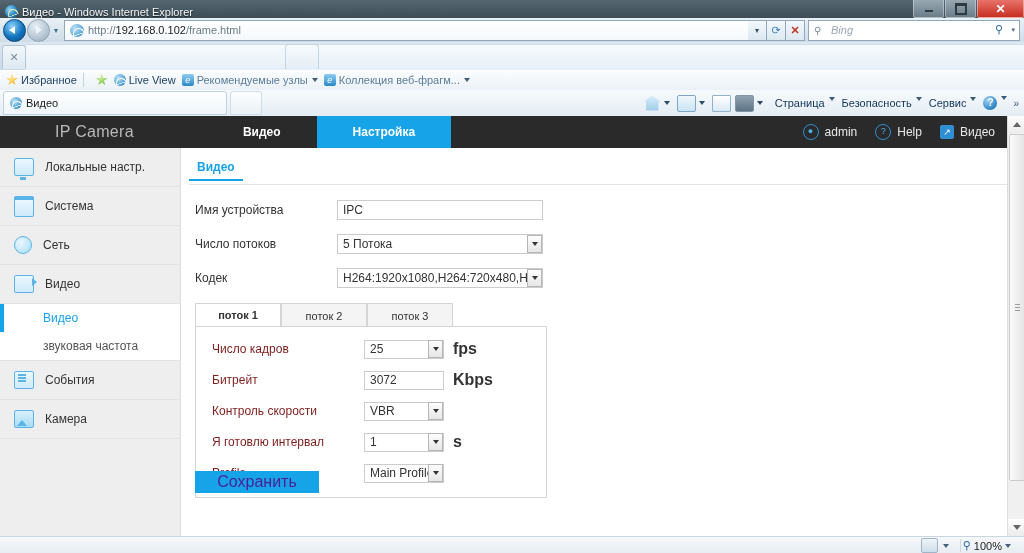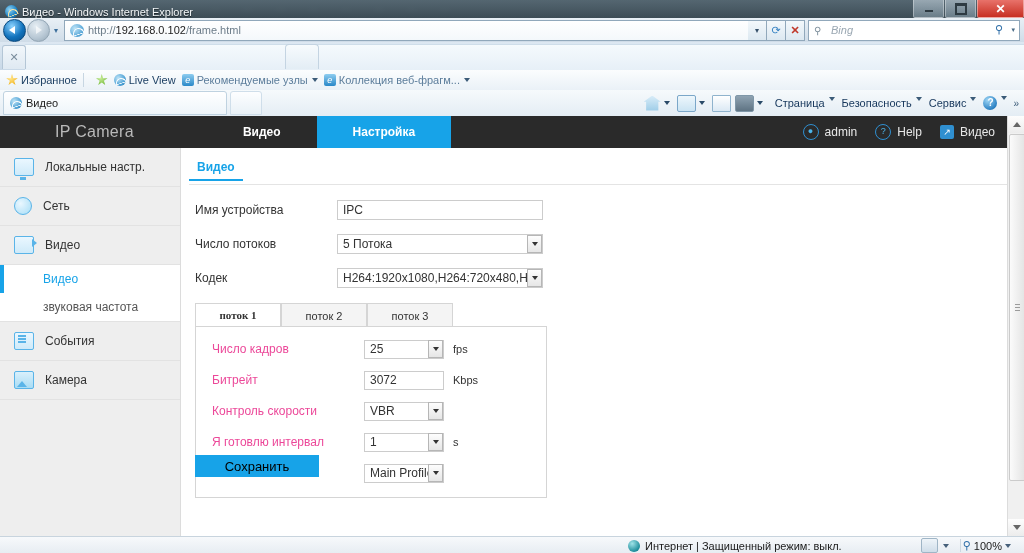--- a/index.html
+++ b/index.html
@@ -371,44 +371,44 @@
 
   
   .stream-panel{position:absolute;left:14px;top:155px;width:352px;}
   .stream-tabs{display:flex;height:24px;}
   .stream-tab{
     width:86px;height:24px;box-sizing:border-box;
     border:1px solid #d5d5d5;border-bottom:none;
     background:#f4f4f4;color:#333;font-size:11px;
     display:flex;align-items:center;justify-content:center;
   }
-  .stream-tab.active{background:#fff;font-weight:bold;border-bottom:1px solid #fff;font-family:Liberation Serif, serif;}
+  .stream-tab.active{background:#fff;font-weight:bold;border-bottom:1px solid #fff;}
   .stream-body{
     border:1px solid #d5d5d5;margin-top:-1px;background:#fff;
     padding:12px 0 14px 0;position:relative;
   }
   .srow{display:flex;align-items:center;height:20px;margin-bottom:11px;padding-left:16px;}
   .srow:last-child{margin-bottom:0;}
-  .slabel{width:152px;font-size:12px;color:#ec4899;}
+  .slabel{width:152px;font-size:12px;color:#7f1d1d;}
   .ssel{
     width:80px;height:19px;box-sizing:border-box;
     border:1px solid #ccc;background:#fff;font-size:12px;color:#333;
     display:flex;align-items:center;padding-left:5px;position:relative;
   }
   .ssel .val{flex:1;overflow:hidden;white-space:nowrap;}
   .stext{
     width:80px;height:19px;box-sizing:border-box;
     border:1px solid #ccc;background:#fff;font-size:12px;color:#333;
     display:flex;align-items:center;padding-left:5px;
   }
-  .sunit{margin-left:9px;font-size:11px;color:#333;}
+  .sunit{margin-left:9px;font-size:16px;color:#333;font-weight:bold;}
 
   .save-btn{
-    position:absolute;left:14px;top:307px;width:124px;height:22px;
-    background:#17a3e8;color:#000000;font-size:13px;
+    position:absolute;left:14px;top:323px;width:124px;height:22px;
+    background:#17a3e8;color:#4c1d95;font-size:16px;
     display:flex;align-items:center;justify-content:center;
   }
 
   
   .pscroll{
     position:absolute;left:1007px;top:116px;width:17px;height:420px;
     background:#f0f0f0;border-left:1px solid #dcdcdc;
   }
   .ps-up,.ps-down{
     position:absolute;left:0;width:17px;height:17px;
@@ -587,20 +587,24 @@
           <div class="cico exit">↗</div>
           <span class="lbl">Видео</span>
         </div>
       </div>
     </div>
 
     <div class="sidebar">
       <div class="side-item">
         <div class="side-ico monitor"></div>
         <span>Локальные настр.</span>
+      </div>
+      <div class="side-item">
+        <div class="side-ico system"></div>
+        <span>Система</span>
       </div>
       <div class="side-item">
         <div class="side-ico net"></div>
         <span>Сеть</span>
       </div>
       <div class="side-item">
         <div class="side-ico video"></div>
         <span>Видео</span>
       </div>
       <div class="side-sub active">
@@ -698,24 +702,20 @@
 
   <div class="pscroll">
     <div class="ps-up"></div>
     <div class="ps-thumb">
       <div class="ps-grip"></div>
     </div>
     <div class="ps-down"></div>
   </div>
 
   <div class="statusbar">
-    <div class="sb-zone">
-      <div class="zone-ico"></div>
-      <span>Интернет | Защищенный режим: выкл.</span>
-    </div>
     <div class="sb-right">
       <div class="sb-prot"></div>
       <div class="sb-caret"></div>
       <div class="sb-sep"></div>
       <span class="zoom-ico">⚲</span>
       <span>100%</span>
       <div class="sb-caret"></div>
     </div>
   </div>
 

